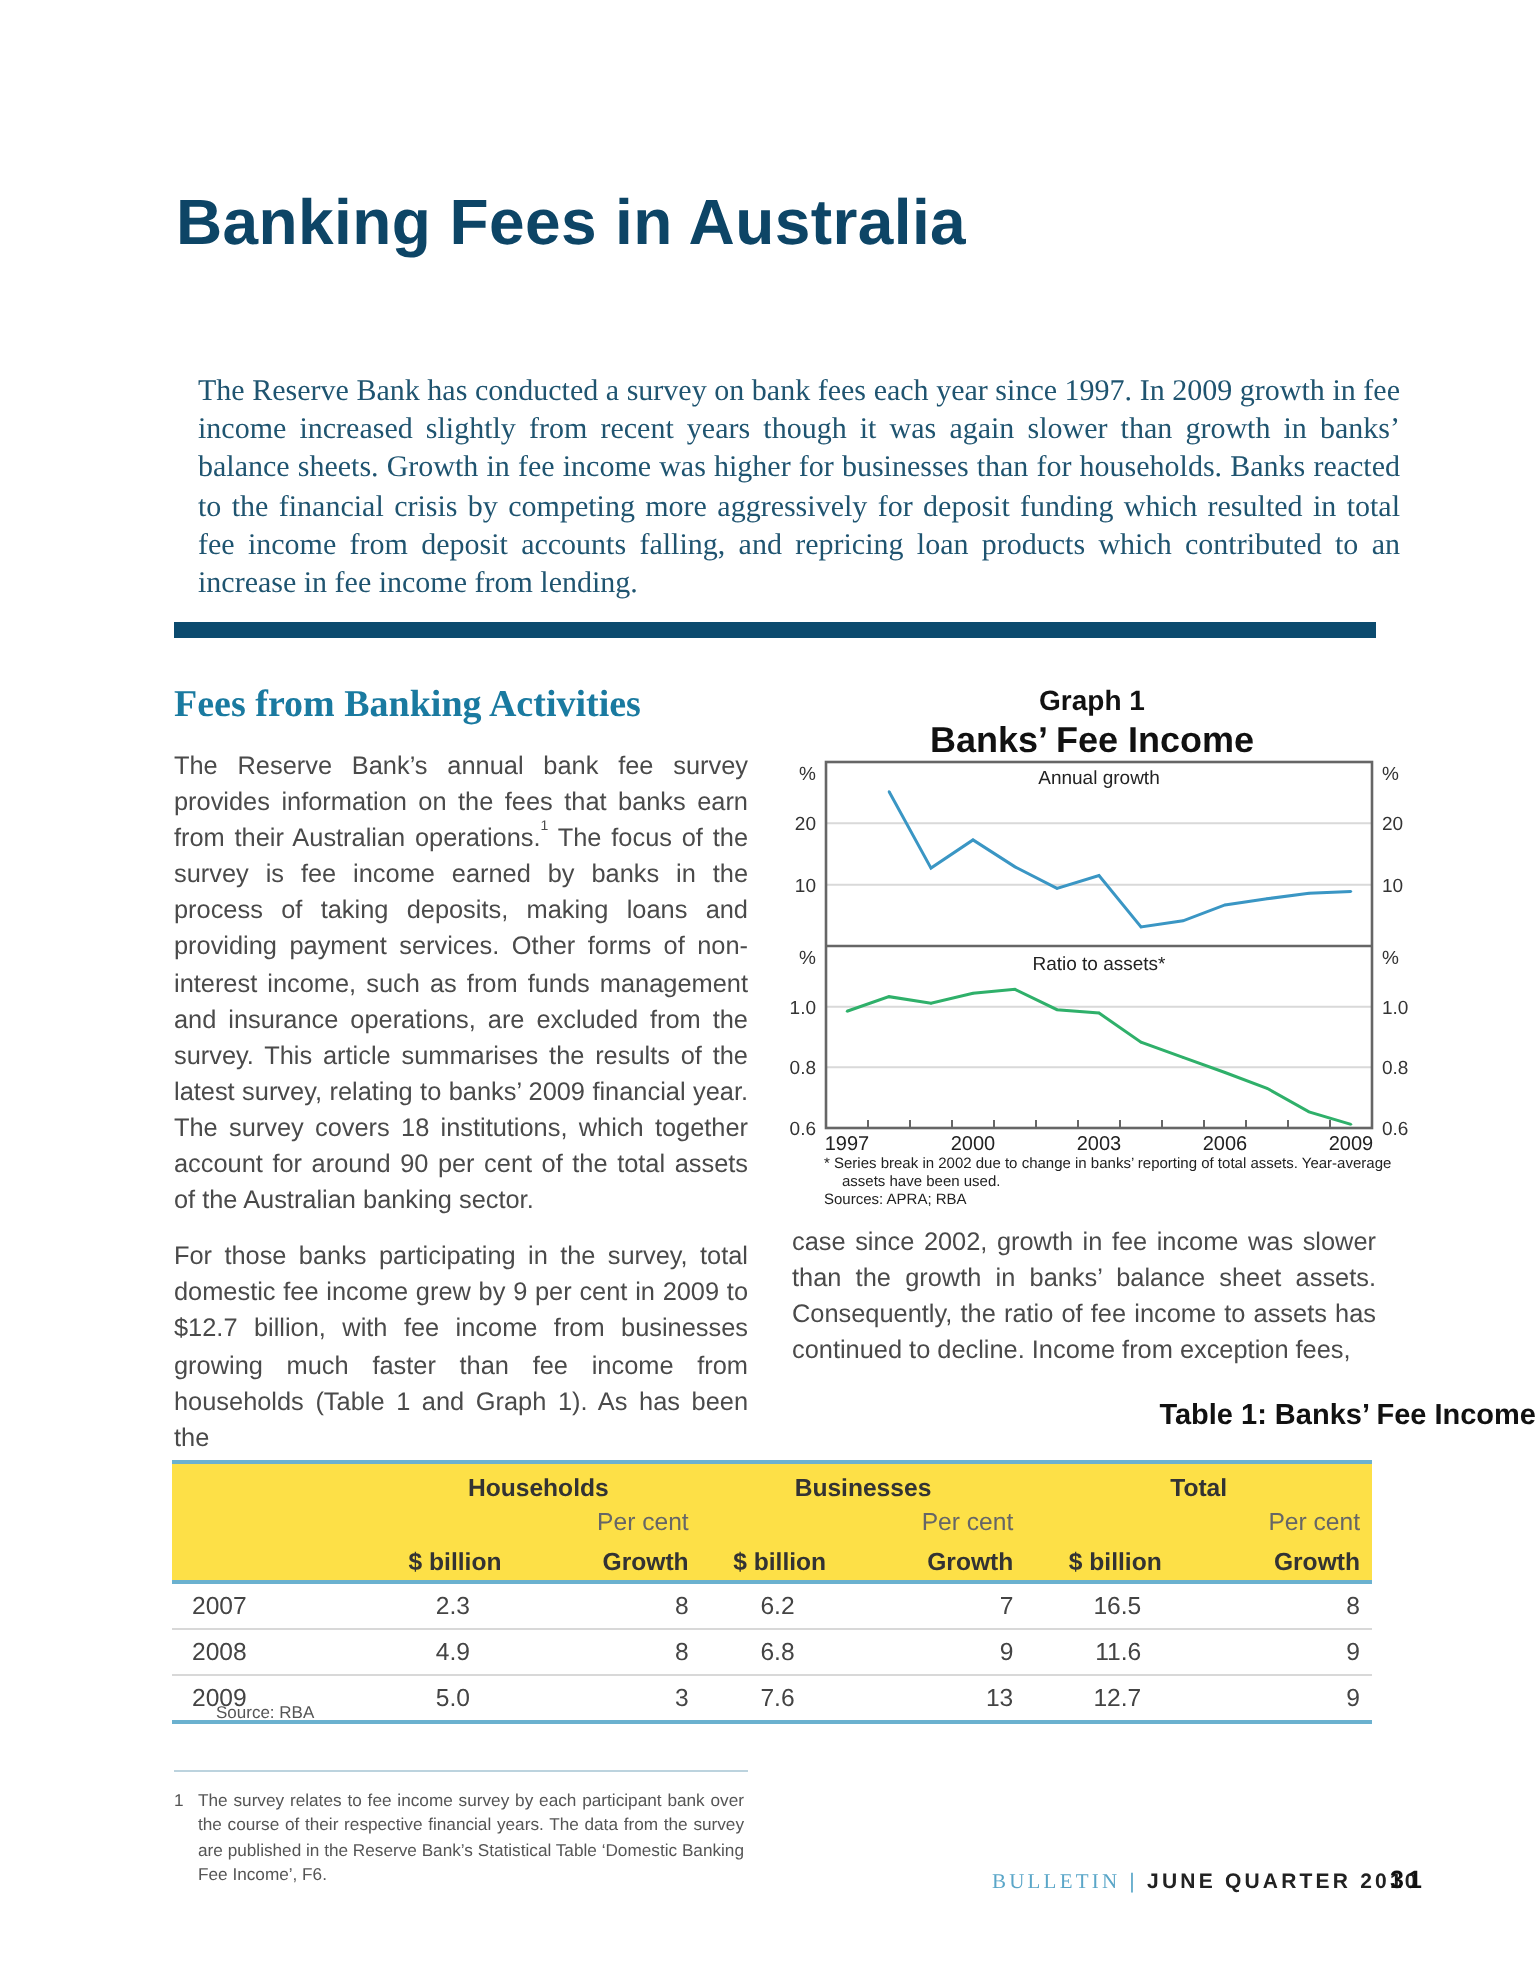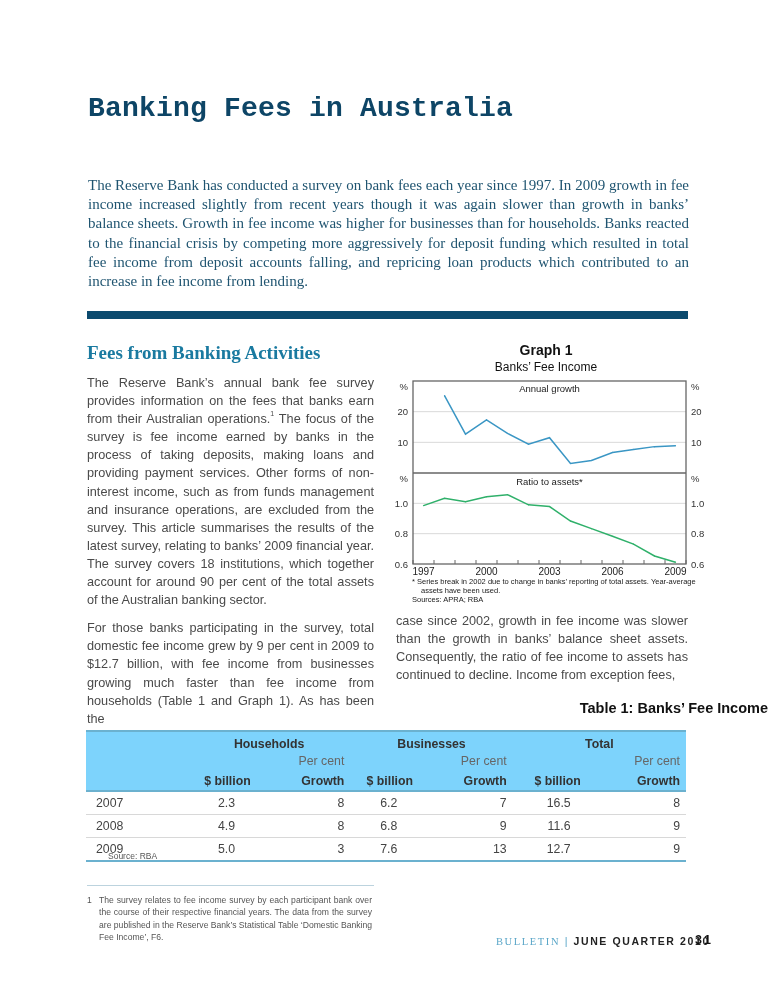--- a/index.html
+++ b/index.html
@@ -1,35 +1,35 @@
 <!DOCTYPE html>
 <html><head>
 <meta charset="utf-8">
 <style>
   html, body { margin:0; padding:0; background:#ffffff; }
   body { width:768px; height:994px; position:relative; overflow:hidden; font-family:"Liberation Sans", sans-serif; color:#3a3a3a; }
-  .title { position:absolute; left:88px; top:93px; font-family:Liberation Mono, monospace; font-weight:bold; font-size:28px; color:#0d4566; margin:0; letter-spacing:0.2px; }
-  .intro { position:absolute; left:88px; top:176px; width:601px; font-family:"Liberation Serif", serif; font-size:15px; line-height:19.2px; color:#1f5470; text-align:justify; margin:0; }
+  .title { position:absolute; left:88px; top:93px; font-family:Liberation Sans, sans-serif; font-weight:bold; font-size:32px; color:#0d4566; margin:0; letter-spacing:0.2px; }
+  .intro { position:absolute; left:88px; top:176px; width:601px; font-family:"Liberation Serif", serif; font-size:15px; line-height:19.2px; color:#1f5470; text-align:justify; margin:11px; }
   .rule { position:absolute; left:87px; top:311px; width:601px; height:8px; background:#0b4a6e; }
   .section-heading { position:absolute; left:87px; top:342px; font-family:"Liberation Serif", serif; font-weight:bold; font-size:19px; color:#1a7aa0; margin:0; }
   .col-text { font-family:"Liberation Sans", sans-serif; font-size:12.7px; line-height:18.1px; color:#4a4a4a; text-align:justify; margin:0; }
   .left-col { position:absolute; left:87px; top:374px; width:287px; }
   .left-col p { margin:0 0 10px 0; }
   .right-text { position:absolute; left:396px; top:612px; width:292px; }
   sup { font-size:7px; vertical-align:top; line-height:0; position:relative; top:4px; }
 
   .graph-title { position:absolute; left:396px; top:342px; width:300px; text-align:center; font-weight:bold; font-size:14px; color:#111; }
-  .graph-subtitle { position:absolute; left:396px; top:360px; width:300px; text-align:center; font-weight:normal; font-size:12px; color:#111; }
+  .graph-subtitle { position:absolute; left:396px; top:360px; width:300px; text-align:center; font-weight:bold; font-size:18px; color:#111; }
   #chart { position:absolute; left:380px; top:375px; }
   .chart-note { position:absolute; left:412px; top:577px; width:290px; font-size:7.5px; line-height:9px; color:#222; }
   .chart-note .ind { padding-left:9px; text-indent:-9px; }
 
   .table-title { position:absolute; left:0; top:700px; width:768px; text-align:right; font-weight:bold; font-size:14.5px; color:#111; }
   table.fees { position:absolute; left:86px; top:730px; width:600px; border-collapse:collapse; font-size:12.3px; color:#444; }
-  table.fees thead tr { background:#7dd3fc; }
+  table.fees thead tr { background:#fde047; }
   table.fees thead { border-top:2px solid #6bb1cf; border-bottom:2px solid #6bb1cf; }
   table.fees th { font-weight:bold; color:#333; padding:0; text-align:center; }
   table.fees th.grp { height:20px; padding-top:2px; }
   table.fees th.sub { height:18px; }
   table.fees th.unit { font-weight:normal; color:#666; height:18px; vertical-align:top; }
   table.fees td { height:22px; border-bottom:1px solid #d8d8d8; padding:0; text-align:right; }
   table.fees tbody tr:last-child td { border-bottom:2px solid #6bb1cf; }
   table.fees td.yr { text-align:left; padding-left:10px; width:92px; }
   .c1 { padding-right:32px !important; } .c2 { padding-right:6px !important; }
   .table-source { position:absolute; left:108px; top:851px; font-size:8.5px; color:#555; }

